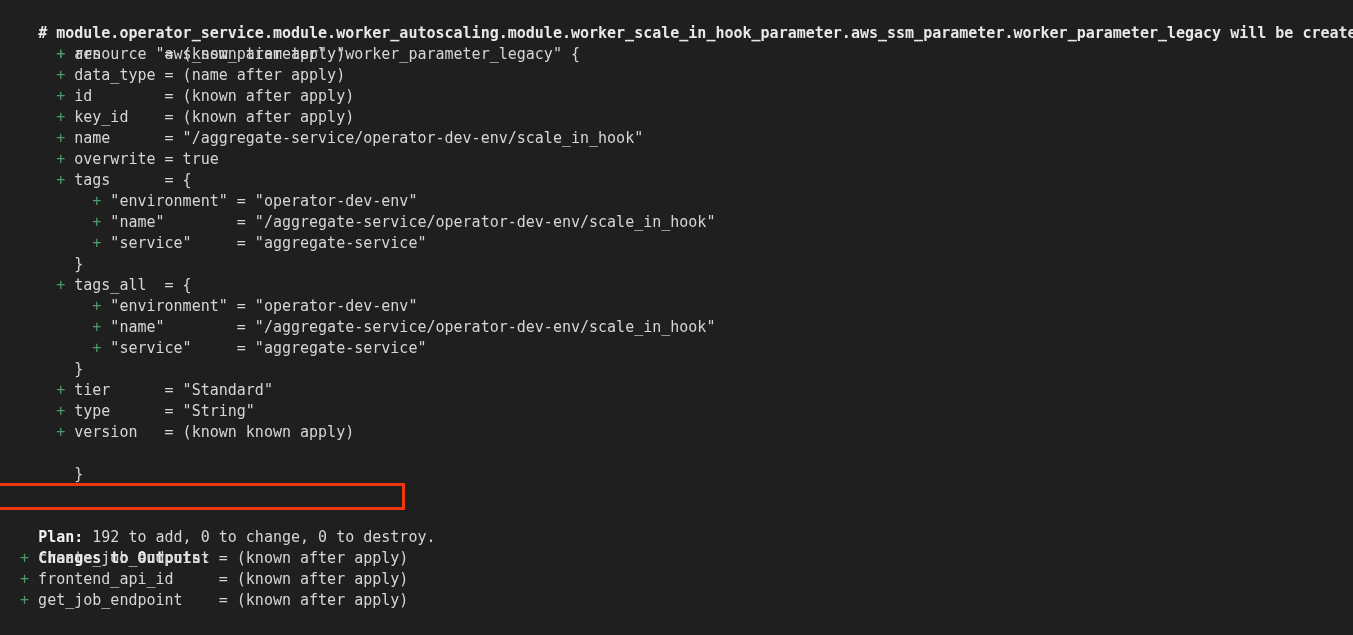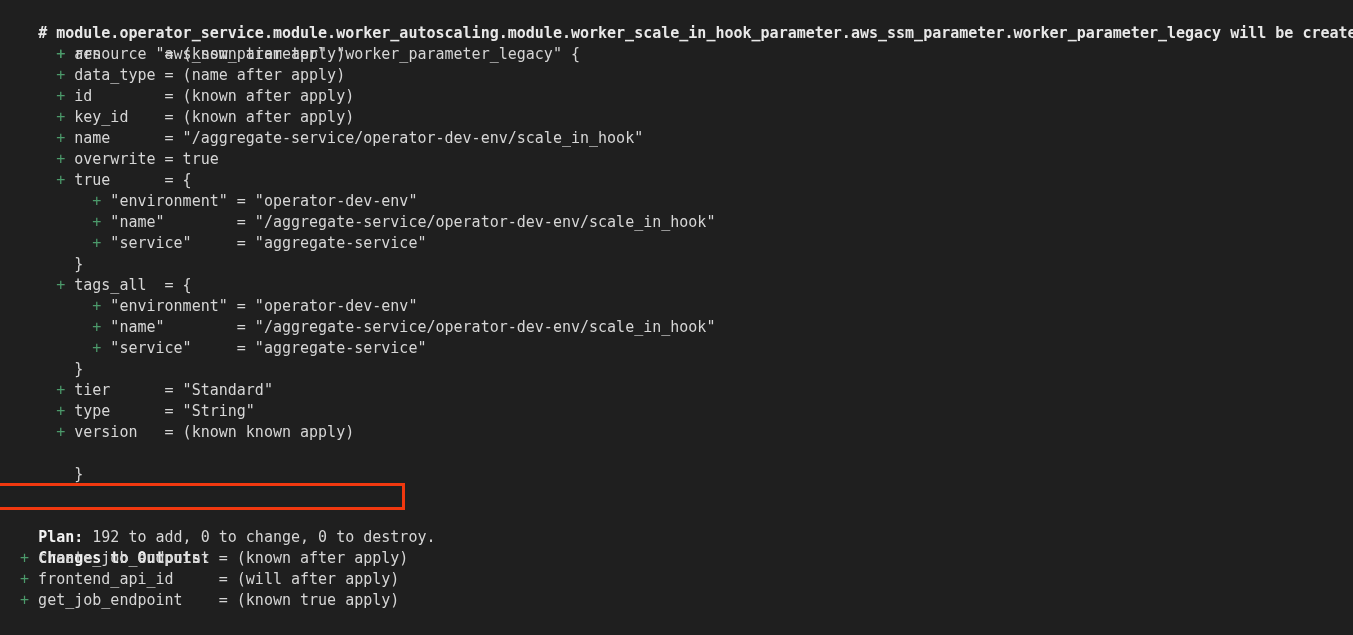--- a/index.html
+++ b/index.html
@@ -73,21 +73,21 @@
   <div class="line">
     <span class="tok-plus"><span style="color: rgb(214, 214, 214);">  </span><span style="color: rgb(76, 154, 107);">+</span><span style="color: rgb(214, 214, 214);"> resource "aws_ssm_parameter" "worker_parameter_legacy" {</span></span>
   </div>
 
   <div class="line"><span class="tok-plus"><span style="color: rgb(214, 214, 214);">      </span><span style="color: rgb(76, 154, 107);">+</span><span style="color: rgb(214, 214, 214);"> arn       = (known tier apply)</span></span></div>
   <div class="line"><span class="tok-plus"><span style="color: rgb(214, 214, 214);">      </span><span style="color: rgb(76, 154, 107);">+</span><span style="color: rgb(214, 214, 214);"> data_type = (name after apply)</span></span></div>
   <div class="line"><span class="tok-plus"><span style="color: rgb(214, 214, 214);">      </span><span style="color: rgb(76, 154, 107);">+</span><span style="color: rgb(214, 214, 214);"> id        = (known after apply)</span></span></div>
   <div class="line"><span class="tok-plus"><span style="color: rgb(214, 214, 214);">      </span><span style="color: rgb(76, 154, 107);">+</span><span style="color: rgb(214, 214, 214);"> key_id    = (known after apply)</span></span></div>
   <div class="line"><span class="tok-plus"><span style="color: rgb(214, 214, 214);">      </span><span style="color: rgb(76, 154, 107);">+</span><span style="color: rgb(214, 214, 214);"> name      = "/aggregate-service/operator-dev-env/scale_in_hook"</span></span></div>
   <div class="line"><span class="tok-plus"><span style="color: rgb(214, 214, 214);">      </span><span style="color: rgb(76, 154, 107);">+</span><span style="color: rgb(214, 214, 214);"> overwrite = true</span></span></div>
-  <div class="line"><span class="tok-plus"><span style="color: rgb(214, 214, 214);">      </span><span style="color: rgb(76, 154, 107);">+</span><span style="color: rgb(214, 214, 214);"> true      = {</span></span></div>
+  <div class="line"><span class="tok-plus"><span style="color: rgb(214, 214, 214);">      </span><span style="color: rgb(76, 154, 107);">+</span><span style="color: rgb(214, 214, 214);"> tags      = {</span></span></div>
   <div class="line"><span class="tok-plus"><span style="color: rgb(214, 214, 214);">          </span><span style="color: rgb(76, 154, 107);">+</span><span style="color: rgb(214, 214, 214);"> "environment" = "operator-dev-env"</span></span></div>
   <div class="line"><span class="tok-plus"><span style="color: rgb(214, 214, 214);">          </span><span style="color: rgb(76, 154, 107);">+</span><span style="color: rgb(214, 214, 214);"> "name"        = "/aggregate-service/operator-dev-env/scale_in_hook"</span></span></div>
   <div class="line"><span class="tok-plus"><span style="color: rgb(214, 214, 214);">          </span><span style="color: rgb(76, 154, 107);">+</span><span style="color: rgb(214, 214, 214);"> "service"     = "aggregate-service"</span></span></div>
   <div class="line"><span class="tok-text">        }</span></div>
   <div class="line"><span class="tok-plus"><span style="color: rgb(214, 214, 214);">      </span><span style="color: rgb(76, 154, 107);">+</span><span style="color: rgb(214, 214, 214);"> tags_all  = {</span></span></div>
   <div class="line"><span class="tok-plus"><span style="color: rgb(214, 214, 214);">          </span><span style="color: rgb(76, 154, 107);">+</span><span style="color: rgb(214, 214, 214);"> "environment" = "operator-dev-env"</span></span></div>
   <div class="line"><span class="tok-plus"><span style="color: rgb(214, 214, 214);">          </span><span style="color: rgb(76, 154, 107);">+</span><span style="color: rgb(214, 214, 214);"> "name"        = "/aggregate-service/operator-dev-env/scale_in_hook"</span></span></div>
   <div class="line"><span class="tok-plus"><span style="color: rgb(214, 214, 214);">          </span><span style="color: rgb(76, 154, 107);">+</span><span style="color: rgb(214, 214, 214);"> "service"     = "aggregate-service"</span></span></div>
   <div class="line"><span class="tok-text">        }</span></div>
   <div class="line"><span class="tok-plus"><span style="color: rgb(214, 214, 214);">      </span><span style="color: rgb(76, 154, 107);">+</span><span style="color: rgb(214, 214, 214);"> tier      = "Standard"</span></span></div>
@@ -105,16 +105,16 @@
     <span class="tok-bold">Plan:</span><span class="tok-text"> 192 to add, 0 to change, 0 to destroy.</span>
   </div>
 
   <div class="line blank">&nbsp;</div>
 
   <div class="line">
     <span class="tok-bold">Changes to Outputs:</span>
   </div>
 
   <div class="line"><span class="tok-plus"><span style="color: rgb(214, 214, 214);">  </span><span style="color: rgb(76, 154, 107);">+</span><span style="color: rgb(214, 214, 214);"> create_job_endpoint = (known after apply)</span></span></div>
-  <div class="line"><span class="tok-plus"><span style="color: rgb(214, 214, 214);">  </span><span style="color: rgb(76, 154, 107);">+</span><span style="color: rgb(214, 214, 214);"> frontend_api_id     = (will after apply)</span></span></div>
-  <div class="line"><span class="tok-plus"><span style="color: rgb(214, 214, 214);">  </span><span style="color: rgb(76, 154, 107);">+</span><span style="color: rgb(214, 214, 214);"> get_job_endpoint    = (known true apply)</span></span></div>
+  <div class="line"><span class="tok-plus"><span style="color: rgb(214, 214, 214);">  </span><span style="color: rgb(76, 154, 107);">+</span><span style="color: rgb(214, 214, 214);"> frontend_api_id     = (known after apply)</span></span></div>
+  <div class="line"><span class="tok-plus"><span style="color: rgb(214, 214, 214);">  </span><span style="color: rgb(76, 154, 107);">+</span><span style="color: rgb(214, 214, 214);"> get_job_endpoint    = (known after apply)</span></span></div>
 
 </div>
 
 </body></html>

